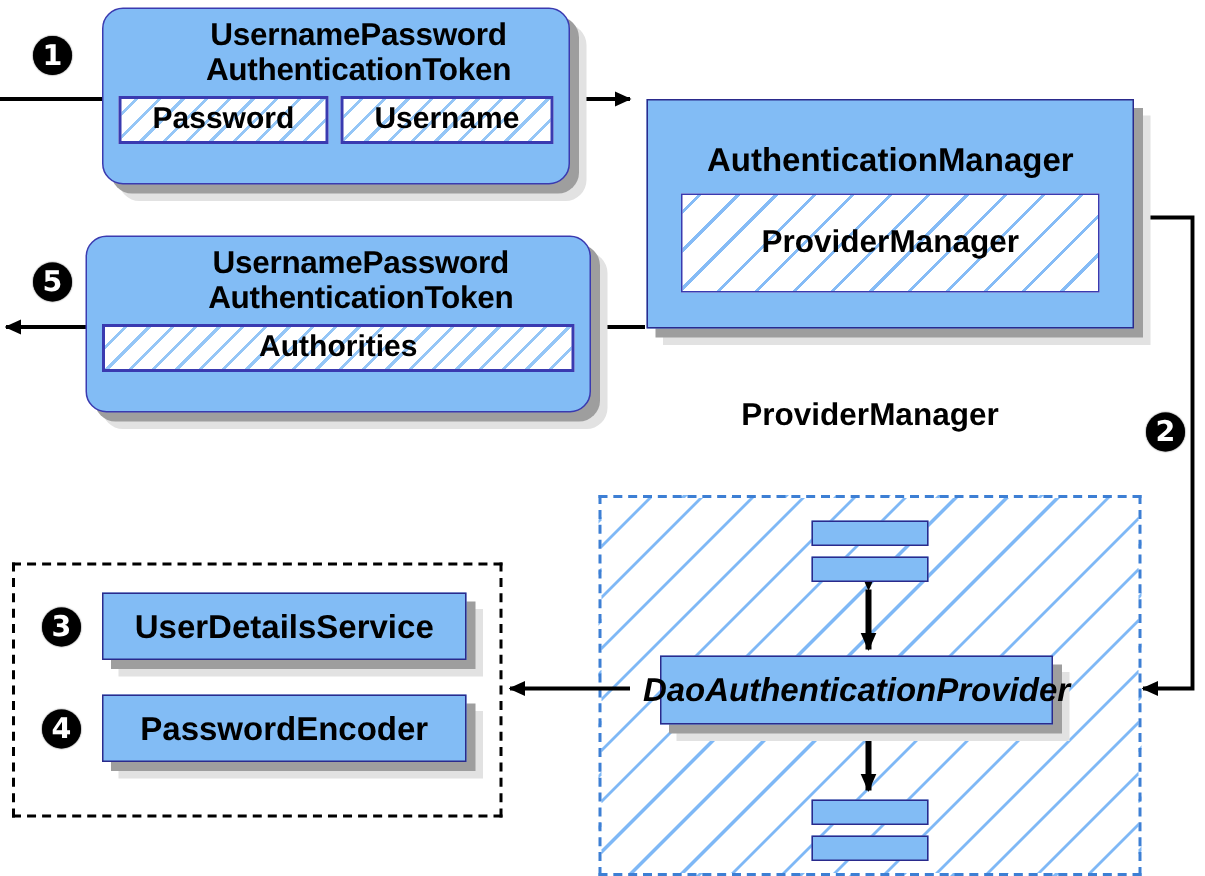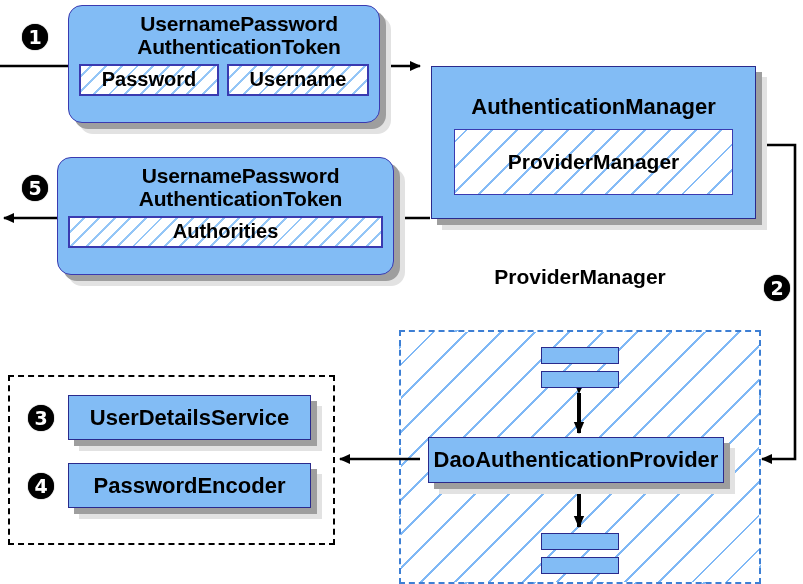--- a/index.html
+++ b/index.html
@@ -252,21 +252,21 @@
 
   <div class="providers-label" style="left:455px; top:265px; width:250px;">
     <div>ProviderManager</div>
   </div>
 
   <div class="providers-region" style="left:399px; top:330px; width:362px; height:254px;"></div>
 
   <div class="stub-bar" style="left:541px; top:347px; width:78px; height:17px;"></div>
   <div class="stub-bar" style="left:541px; top:371px; width:78px; height:17px;"></div>
 
-  <div class="comp-box" style="left:428px; top:437px; width:296px; height:46px;">DaoAuthenticationProvider</div>
+  <div class="comp-box" style="left:440px; top:437px; width:262px; height:46px;font-style:italic;">DaoAuthenticationProvider</div>
 
   <div class="stub-bar" style="left:541px; top:533px; width:78px; height:17px;"></div>
   <div class="stub-bar" style="left:541px; top:557px; width:78px; height:17px;"></div>
 
   <div class="collab-region" style="left:8px; top:375px; width:327px; height:170px;"></div>
 
   <div class="comp-box" style="left:68px; top:463px; width:243px; height:45px;">PasswordEncoder</div>
 
   <div class="comp-box" style="left:68px; top:395px; width:243px; height:45px;">UserDetailsService</div>
 

